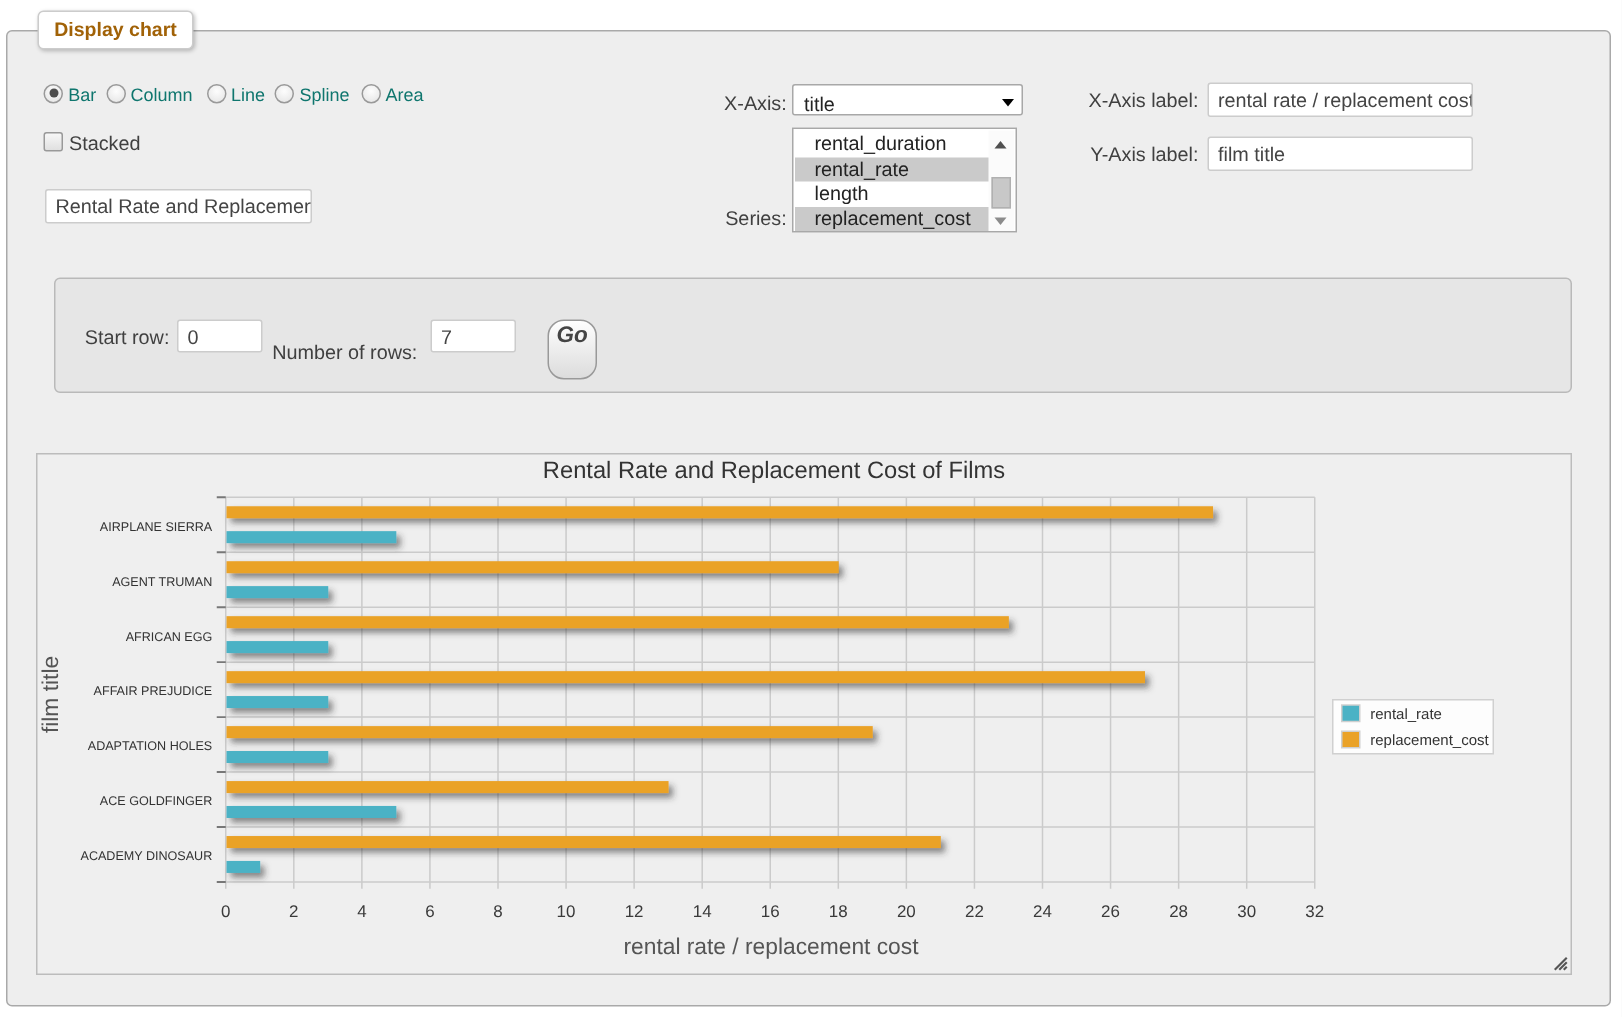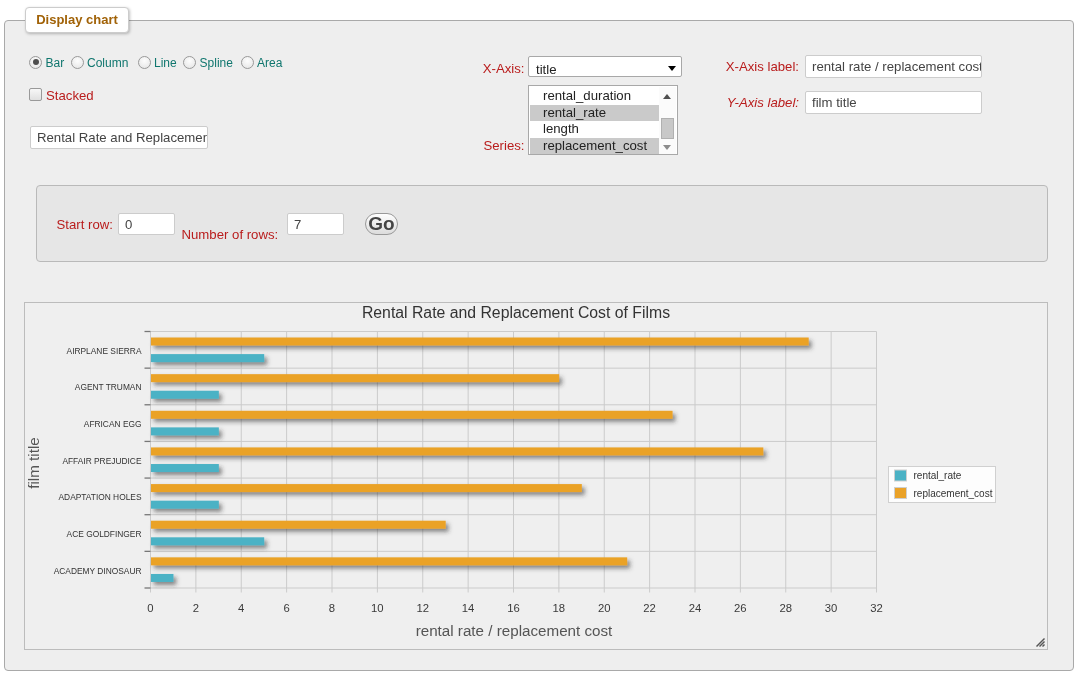--- a/index.html
+++ b/index.html
@@ -2,28 +2,28 @@
 <html><head>
 <meta charset="utf-8">
 <style>
 * { margin:0; padding:0; box-sizing:border-box; }
 html,body { background:#fff; }
 body { font-family:"Liberation Sans", sans-serif; }
 #page { position:relative; width:1081px; height:681px; overflow:hidden; }
 .abs { position:absolute; }
 #fieldset { left:4px; top:20px; width:1070px; height:651px; background:#eeeeee; border:1px solid #a9a9a9; border-radius:4px; }
 #legendbox { left:25px; top:7px; width:104px; height:26px; background:#fff; border:1px solid #ccc; border-radius:4px; box-shadow:1px 1px 3px rgba(0,0,0,0.25); font-size:13px; font-weight:bold; color:#a16207; text-align:center; line-height:24px; }
-.lbl { font-size:13.2px; color:#b91c1c; line-height:13.5px; white-space:nowrap; }
+.lbl { font-size:13.2px; color:#404040; line-height:13.5px; white-space:nowrap; }
 .rlbl { font-size:12px; color:#0f766e; line-height:13.5px; white-space:nowrap; }
 .radio { width:13px; height:13px; border-radius:50%; border:1px solid #999; background:#f4f4f4; background:radial-gradient(circle at 50% 35%, #fdfdfd, #e3e3e3); }
 .radio.checked::after { content:""; position:absolute; left:2.5px; top:2.5px; width:6px; height:6px; border-radius:50%; background:#4e4e4e; }
 .checkbox { width:13px; height:13px; border-radius:2px; border:1px solid #999; background:linear-gradient(#f7f7f7,#e0e0e0); }
 .tinput { background:#fff; border:1px solid #ccc; border-radius:2px; font-size:13.2px; color:#444; line-height:21px; padding-left:6px; white-space:nowrap; overflow:hidden; }
 #panel { left:36px; top:185px; width:1012px; height:77px; background:#e6e6e6; border:1px solid #b9b9b9; border-radius:4px; }
-#gobtn { left:365px; top:213px; width:33px; height:22px; border:1px solid #999; border-radius:11px; background:linear-gradient(#fefefe,#dcdcdc); font-size:19px; font-weight:bold; color:#444; text-align:center; line-height:20px; }
+#gobtn { left:365px; top:213px; width:33px; height:40px; border:1px solid #999; border-radius:11px; background:linear-gradient(#fefefe,#dcdcdc); font-size:15px; font-weight:bold; color:#444; text-align:center; line-height:20px;font-style:italic; }
 #chartbox { left:24px; top:302px; width:1024px; height:348px; background:#efefef; border:1px solid #bcbcbc; }
 #selbox { left:528px; top:56px; width:154px; height:21px; background:#fff; border:1px solid #a8a8a8; border-radius:2px; }
 #selbox .txt { position:absolute; left:7px; top:5px; font-size:13.2px; color:#222; }
 #selbox .arr { position:absolute; right:5.5px; top:9px; width:0; height:0; border-left:4px solid transparent; border-right:4px solid transparent; border-top:5.5px solid #000; }
 #listbox { left:528px; top:85px; width:150px; height:70px; background:#fff; border:1px solid #a8a8a8; overflow:hidden; }
 .opt { position:absolute; left:1px; width:131px; height:16.5px; font-size:13.2px; color:#222; padding-left:13px; line-height:16px; white-space:nowrap; }
 .opt.sel { background:#cacaca; }
 #sbar { position:absolute; right:1px; top:1px; width:17px; height:67px; background:#fbfbfb; }
 #sbar .up { position:absolute; left:4px; top:7px; width:0; height:0; border-left:4.5px solid transparent; border-right:4.5px solid transparent; border-bottom:5px solid #505050; }
 #sbar .dn { position:absolute; left:4px; bottom:4px; width:0; height:0; border-left:4.5px solid transparent; border-right:4.5px solid transparent; border-top:5px solid #8c8c8c; }
@@ -65,21 +65,21 @@
     <div class="opt sel" style="top:51.9px;height:17px;">replacement_cost</div>
     <div id="sbar">
         <span class="up"></span>
         <span class="th"></span>
         <span class="dn"></span>
       </div>
   </div>
 
   <div class="abs lbl" style="right:282px;top:60px;">X-Axis label:</div>
   <div class="abs tinput" style="left:805px;top:55px;width:177px;height:23px;">rental rate / replacement cost</div>
-  <div class="abs lbl" style="right:282px;top:96px;font-style:italic;">Y-Axis label:</div>
+  <div class="abs lbl" style="right:282px;top:96px;">Y-Axis label:</div>
   <div class="abs tinput" style="left:805px;top:91px;width:177px;height:23px;">film title</div>
 
   <div id="panel" class="abs"></div>
   <div class="abs lbl" style="left:56.5px;top:218px;">Start row:</div>
   <div class="abs tinput" style="left:118px;top:213px;width:57px;height:22px;">0</div>
   <div class="abs lbl" style="left:181.5px;top:228px;">Number of rows:</div>
   <div class="abs tinput" style="left:287px;top:213px;width:57px;height:22px;">7</div>
   <div id="gobtn" class="abs">Go</div>
 
   <div id="chartbox" class="abs">

